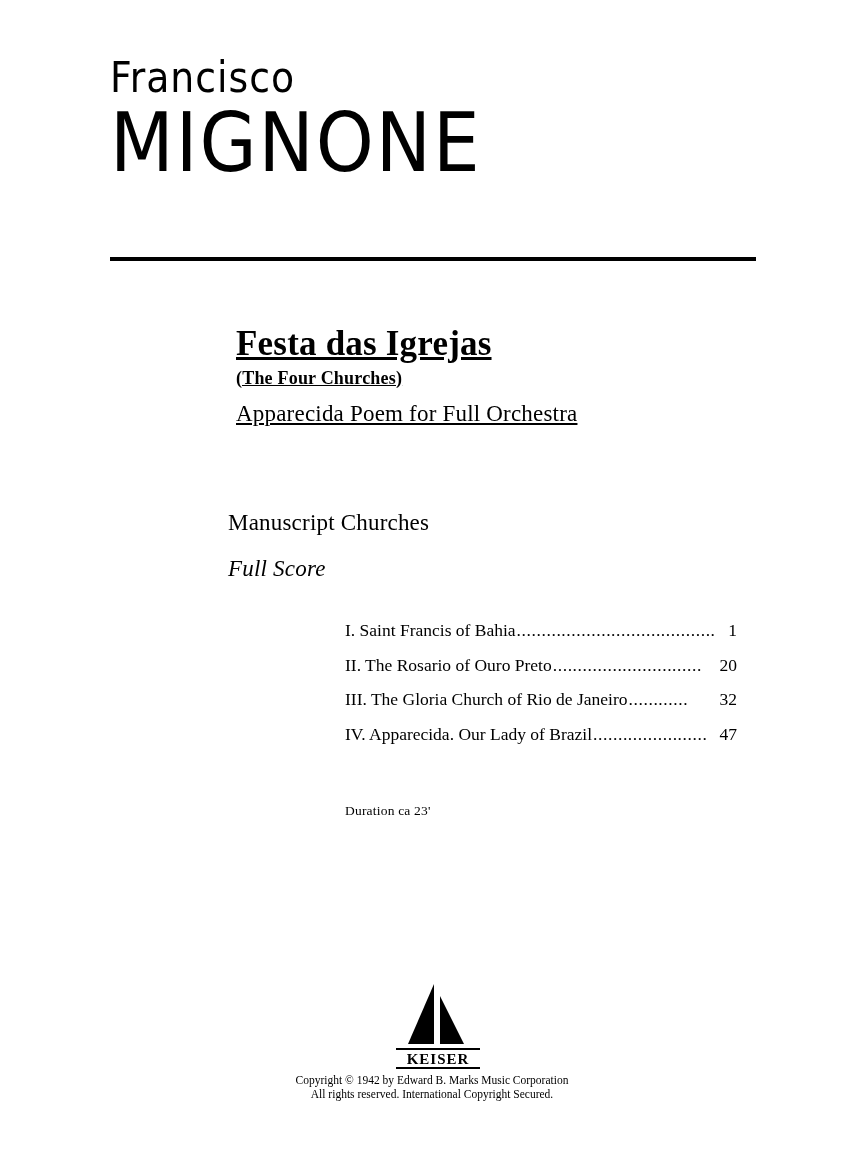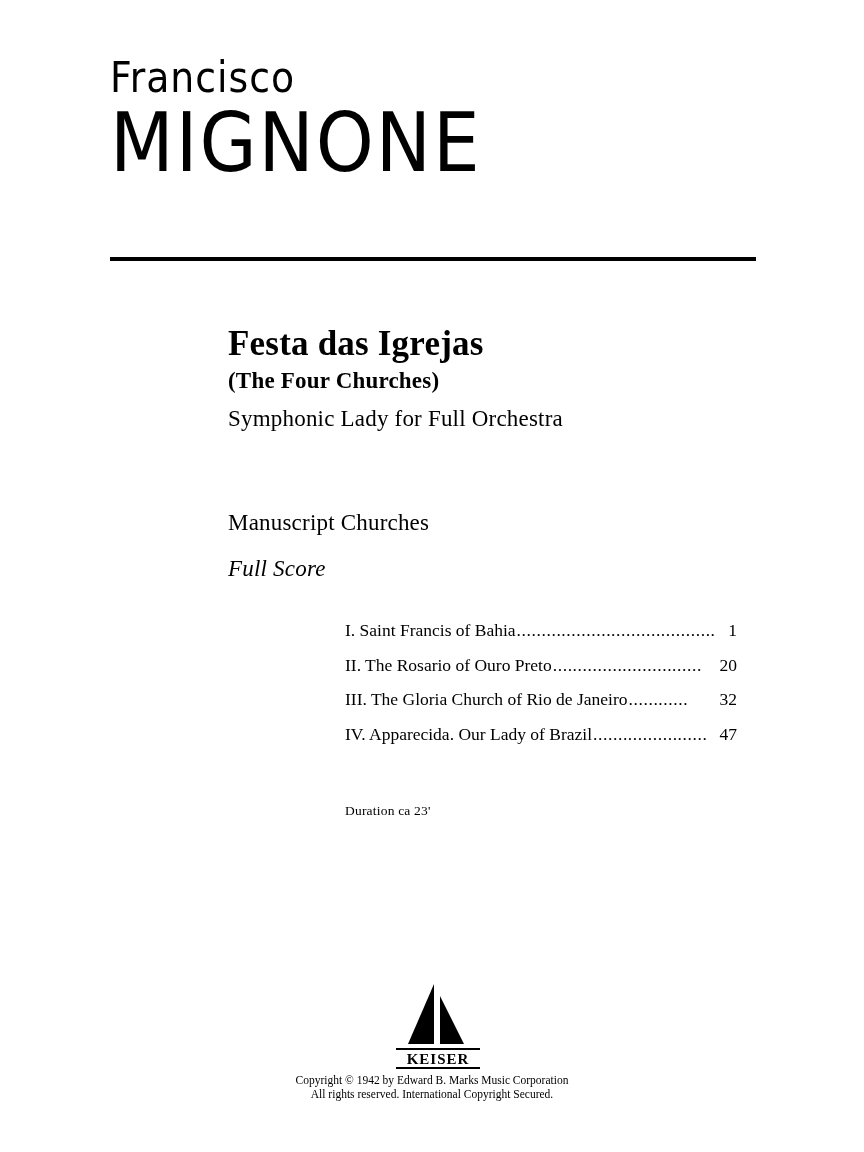--- a/index.html
+++ b/index.html
@@ -50,34 +50,35 @@
     left: 110px;
     top: 257px;
     width: 646px;
     height: 4px;
     background: #000000;
   }
 
   
   .title-block {
     position: absolute;
-    left: 228px;
+    left: 236px;
     top: 325px;
     width: 540px;
+    text-decoration: underline;
   }
   .work-title {
     font-family: "Liberation Serif", serif;
     font-size: 35px;
     font-weight: bold;
     line-height: 1.1;
     letter-spacing: 0.2px;
   }
   .work-subtitle {
     font-family: "Liberation Serif", serif;
-    font-size: 23px;
+    font-size: 18px;
     font-weight: bold;
     margin-top: 4px;
     letter-spacing: 0.2px;
   }
   .work-scoring {
     font-family: "Liberation Serif", serif;
     font-size: 23px;
     margin-top: 12px;
     letter-spacing: 0.2px;
   }
@@ -183,21 +184,21 @@
 
   <div class="composer-block">
     <div class="composer-first">Francisco</div>
     <div class="composer-last">MIGNONE</div>
   </div>
   <div class="composer-rule"></div>
 
   <div class="title-block">
     <div class="work-title">Festa das Igrejas</div>
     <div class="work-subtitle">(The Four Churches)</div>
-    <div class="work-scoring">Symphonic Lady for Full Orchestra</div>
+    <div class="work-scoring">Apparecida Poem for Full Orchestra</div>
   </div>
 
   <div class="edition-block">
     <div class="edition-line">Manuscript Churches</div>
     <div class="score-type">Full Score</div>
   </div>
 
   <div class="contents">
     <div class="toc-row">
       <span class="toc-label">I. Saint Francis of Bahia</span>

